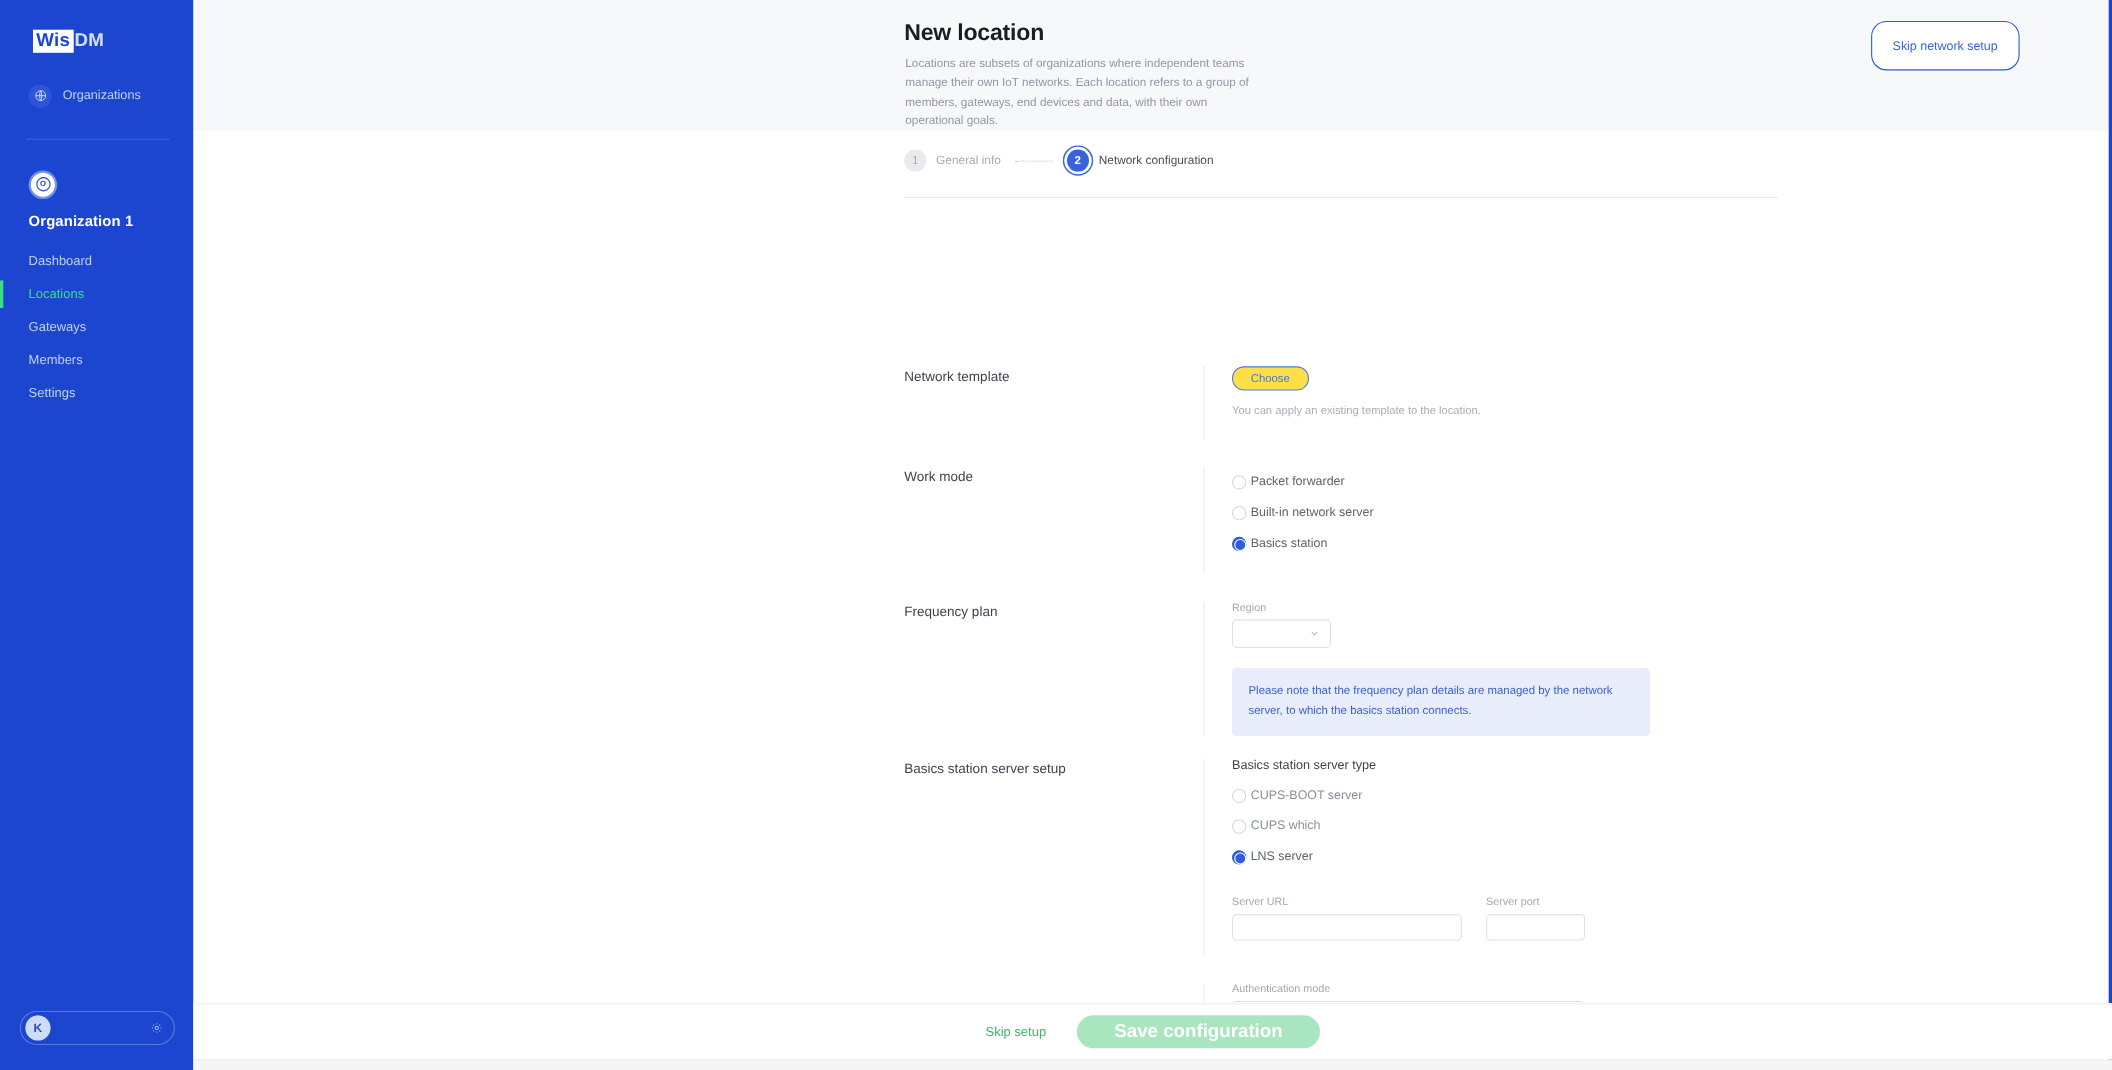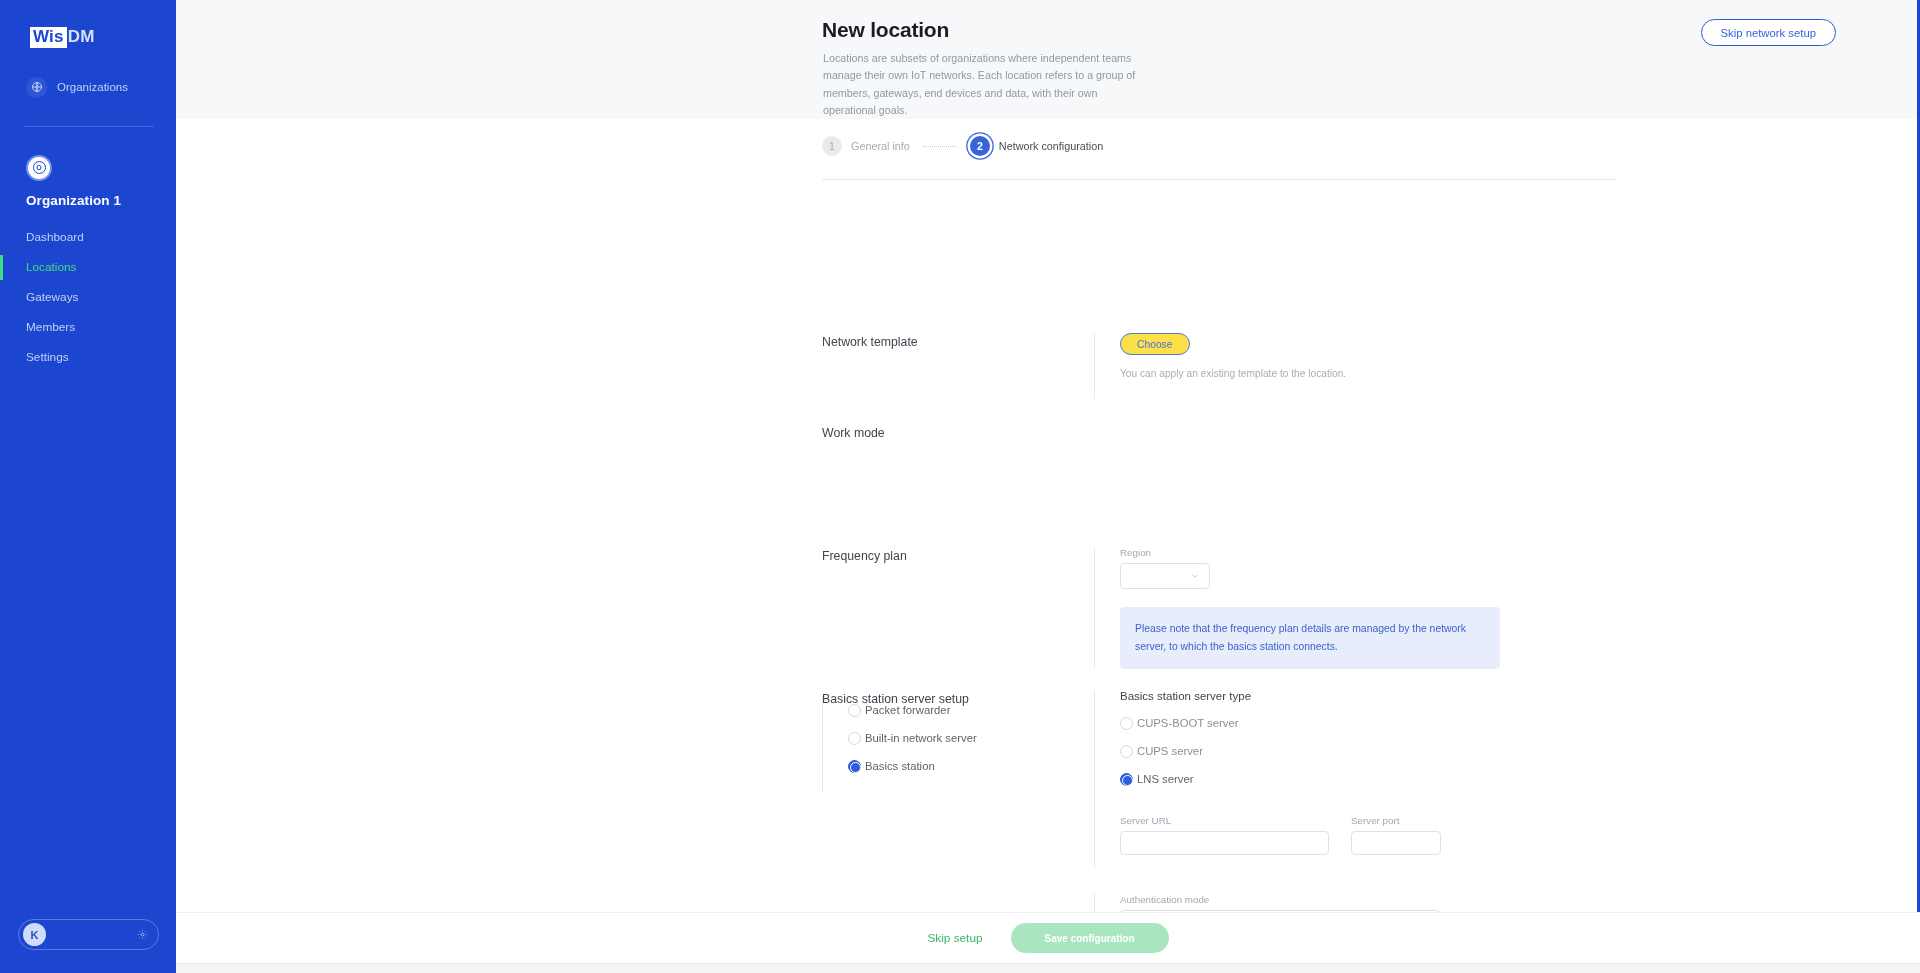--- a/index.html
+++ b/index.html
@@ -174,21 +174,21 @@
     position: absolute;
     left: 647px; top: 50px;
     width: 315px;
     font-size: 10.7px;
     line-height: 1.62;
     color: #9297a5;
   }
   .skip-network-btn {
     position: absolute;
     right: 84px; top: 19px;
-    height: 27px;
+    height: 45px;
     padding: 0 19px;
     border: 1.4px solid #2d5bd7;
     border-radius: 14px;
     background: #fff;
     color: #3763dd;
     font-size: 11.3px;
     font-family: inherit;
     cursor: pointer;
     display: flex; align-items: center;
   }
@@ -387,21 +387,21 @@
     background: none; border: none;
     font-family: inherit;
   }
   .save-config-btn {
     height: 30px;
     padding: 0 34px;
     border: none;
     border-radius: 16px;
     background: #a9e6bf;
     color: #ffffff;
-    font-size: 10px;
+    font-size: 17px;
     font-weight: bold;
     font-family: inherit;
     cursor: default;
     display: flex; align-items: center; justify-content: center;
   }
 
   .bottom-strip {
     position: absolute;
     left: 0; right: 0; bottom: 0;
     height: 10px;
@@ -502,21 +502,21 @@
         <div class="top-rule"></div>
 
         <section class="row" style="top:214px;">
           <div class="row-label">Network template</div>
           <div class="row-body" style="min-height:66px;">
             <button class="outline-btn">Choose</button>
             <div class="helper">You can apply an existing template to the location.</div>
           </div>
         </section>
 
-        <section class="row" style="top:305px;flex-direction:column;">
+        <section class="row" style="top:305px;">
           <div class="row-label">Work mode</div>
           <div class="row-body" style="min-height:96px; padding-top:0;">
             <div class="radio-row">
               <span class="radio"></span>
               <span class="radio-label">Packet forwarder</span>
             </div>
             <div class="radio-row">
               <span class="radio"></span>
               <span class="radio-label">Built-in network server</span>
             </div>
@@ -546,21 +546,21 @@
         <section class="row" style="top:571px;">
           <div class="row-label">Basics station server setup</div>
           <div class="row-body" style="min-height:178px;">
             <div class="group-title">Basics station server type</div>
             <div class="radio-row">
               <span class="radio"></span>
               <span class="radio-label dim">CUPS-BOOT server</span>
             </div>
             <div class="radio-row">
               <span class="radio"></span>
-              <span class="radio-label dim">CUPS server</span>
+              <span class="radio-label dim">CUPS which</span>
             </div>
             <div class="radio-row">
               <span class="radio checked"></span>
               <span class="radio-label">LNS server</span>
             </div>
 
             <div style="display:flex; gap:22px; margin-top:22px;">
               <div style="width:209px;">
                 <div class="field-label">Server URL</div>
                 <input class="text-input" type="text" value="" style="">

